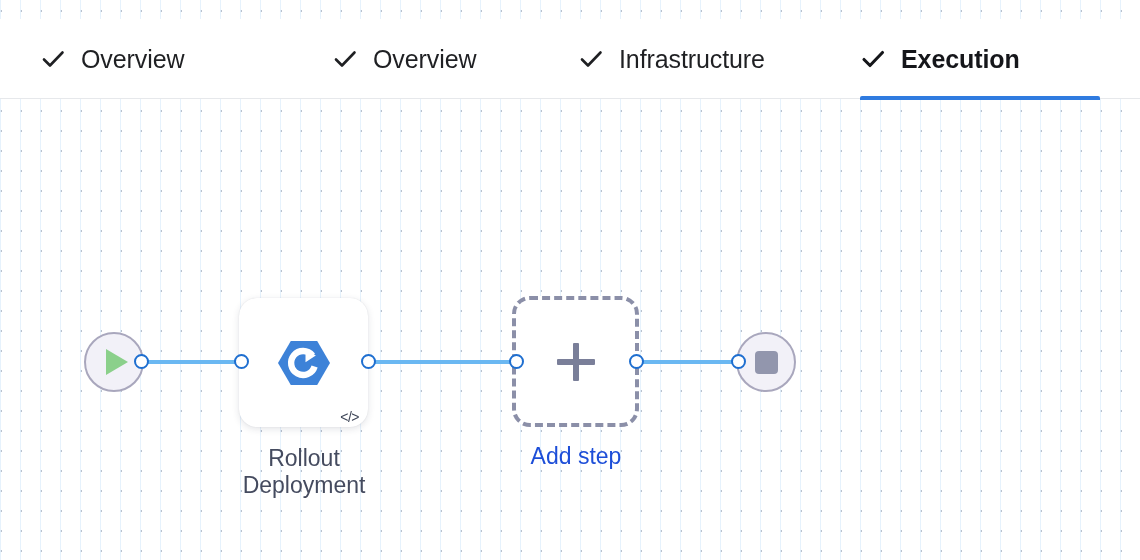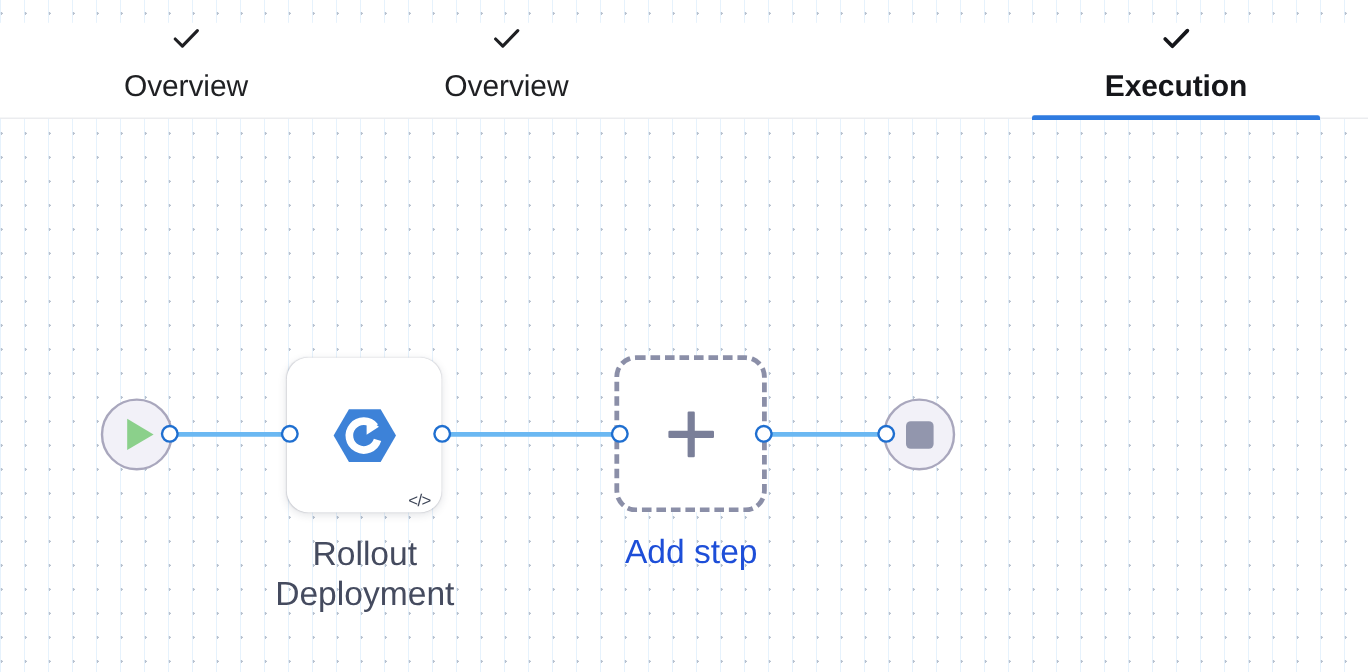--- a/index.html
+++ b/index.html
@@ -57,21 +57,20 @@
     position: absolute;
     top: 0;
     height: 80px;
     display: flex;
     align-items: center;
     gap: 15px;
     padding: 0 0px;
     box-sizing: border-box;
     cursor: pointer;
     user-select: none;
-    flex-direction: column;
   }
   .tab-check {
     display: block;
     width: 26px;
     height: 26px;
     flex: 0 0 auto;
   }
   .tab-check svg { display: block; }
   .tab-label {
     font-size: 25px;
@@ -228,21 +227,21 @@
     background: #7a7f99;
     border-radius: 1px;
   }
   .plus::before { left: 0; top: 16px; width: 38px; height: 6px; }
   .plus::after  { top: 0; left: 16px; width: 6px; height: 38px; }
 
   
   .node-label {
     position: absolute;
     text-align: center;
-    font-size: 28px;
+    font-size: 23px;
     line-height: 1.18;
     color: #454b5f;
     white-space: pre-line;
     user-select: none;
   }
   .label-rollout {
     left: 199px;
     top: 345px;
     width: 210px;
   }
@@ -274,20 +273,28 @@
 
       <div class="tab tab-service">
         <span class="tab-check">
           <svg viewBox="0 0 26 26" width="26" height="26" aria-hidden="true">
             <path d="M4 13.5 L10 19.5 L22.5 6.5" fill="none" stroke="#1f2023" stroke-width="2.6" stroke-linecap="round" stroke-linejoin="round"></path>
           </svg>
         </span>
         <span class="tab-label">Overview</span>
       </div>
 
+      <div class="tab tab-infrastructure">
+        <span class="tab-check">
+          <svg viewBox="0 0 26 26" width="26" height="26" aria-hidden="true">
+            <path d="M4 13.5 L10 19.5 L22.5 6.5" fill="none" stroke="#1f2023" stroke-width="2.6" stroke-linecap="round" stroke-linejoin="round"></path>
+          </svg>
+        </span>
+        <span class="tab-label">Infrastructure</span>
+      </div>
 
       <div class="tab tab-execution is-active">
         <span class="tab-check">
           <svg viewBox="0 0 26 26" width="26" height="26" aria-hidden="true">
             <path d="M4 13.5 L10 19.5 L22.5 6.5" fill="none" stroke="#15161a" stroke-width="3.1" stroke-linecap="round" stroke-linejoin="round"></path>
           </svg>
         </span>
         <span class="tab-label">Execution</span>
         <span class="tab-underline"></span>
       </div>

